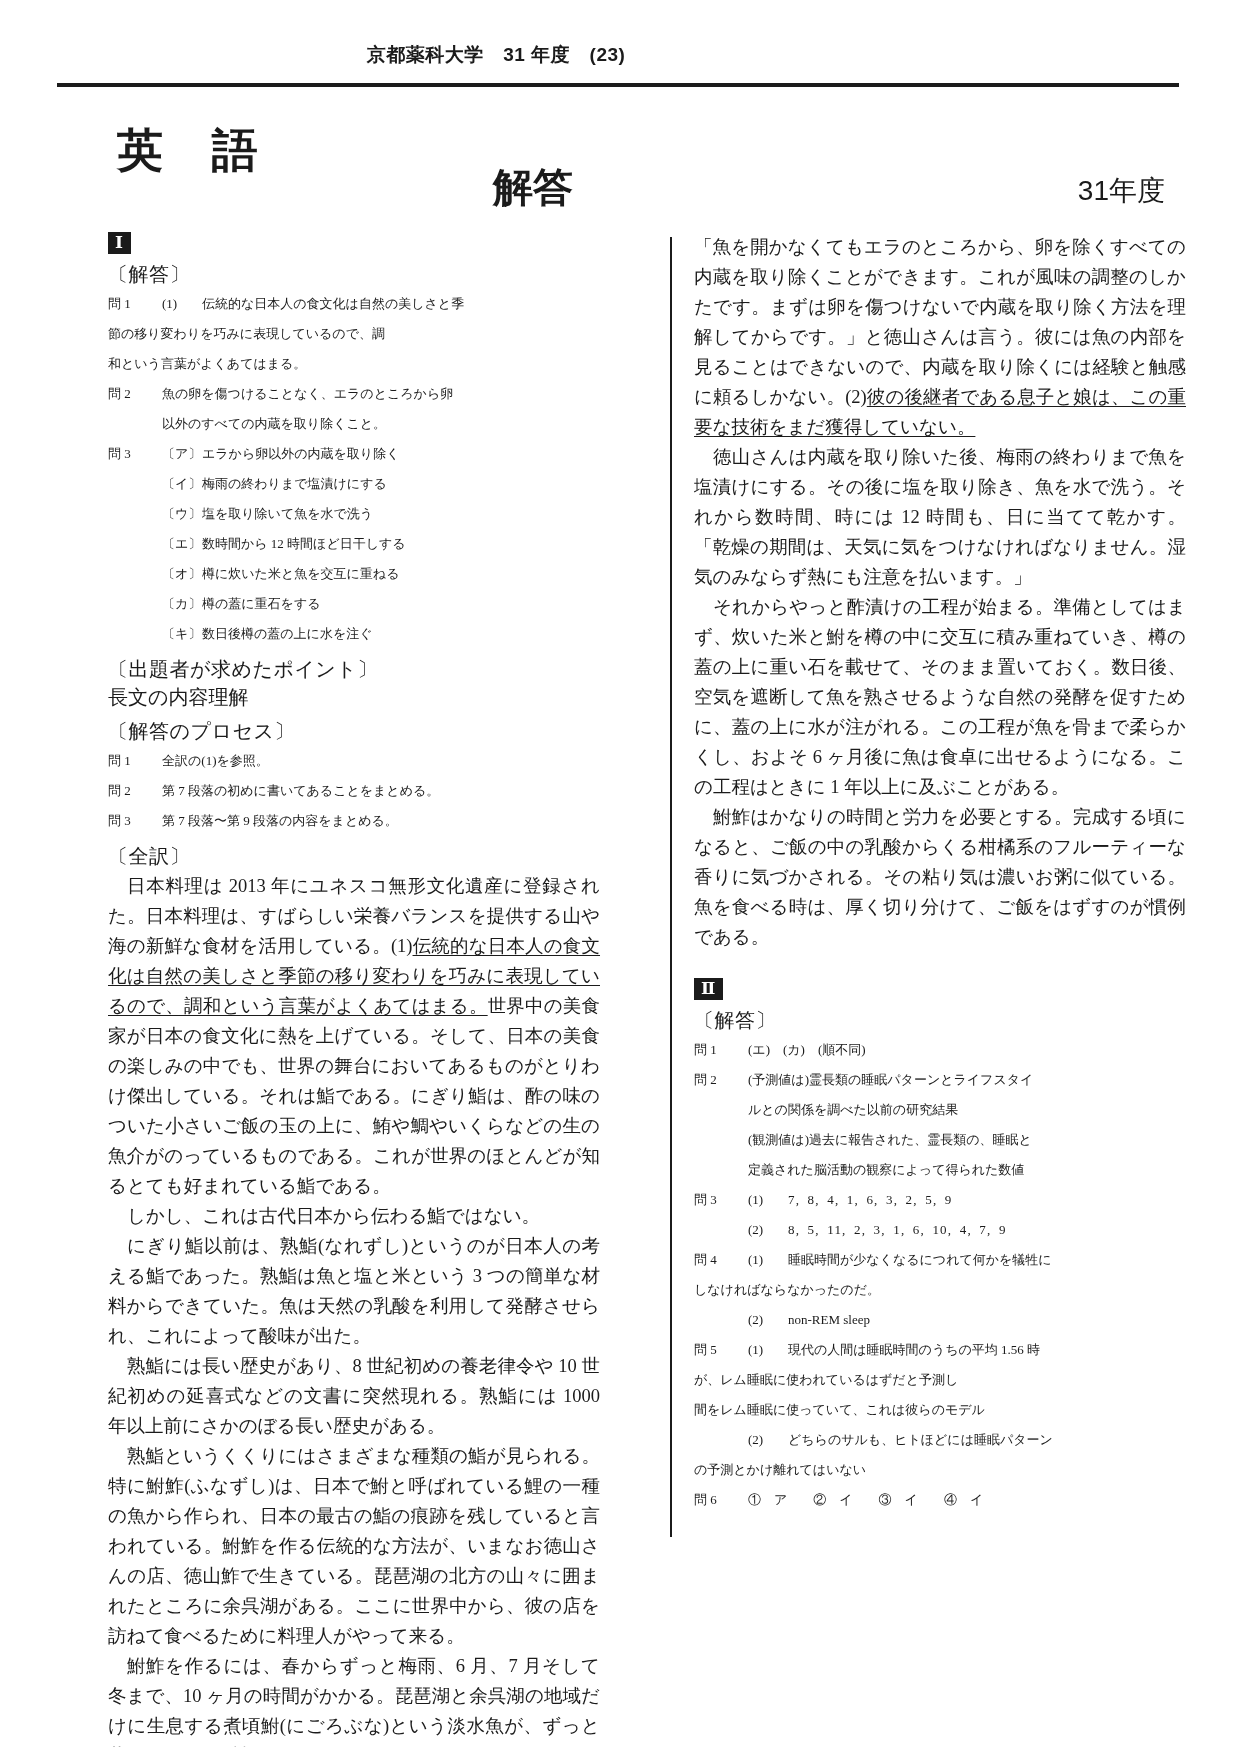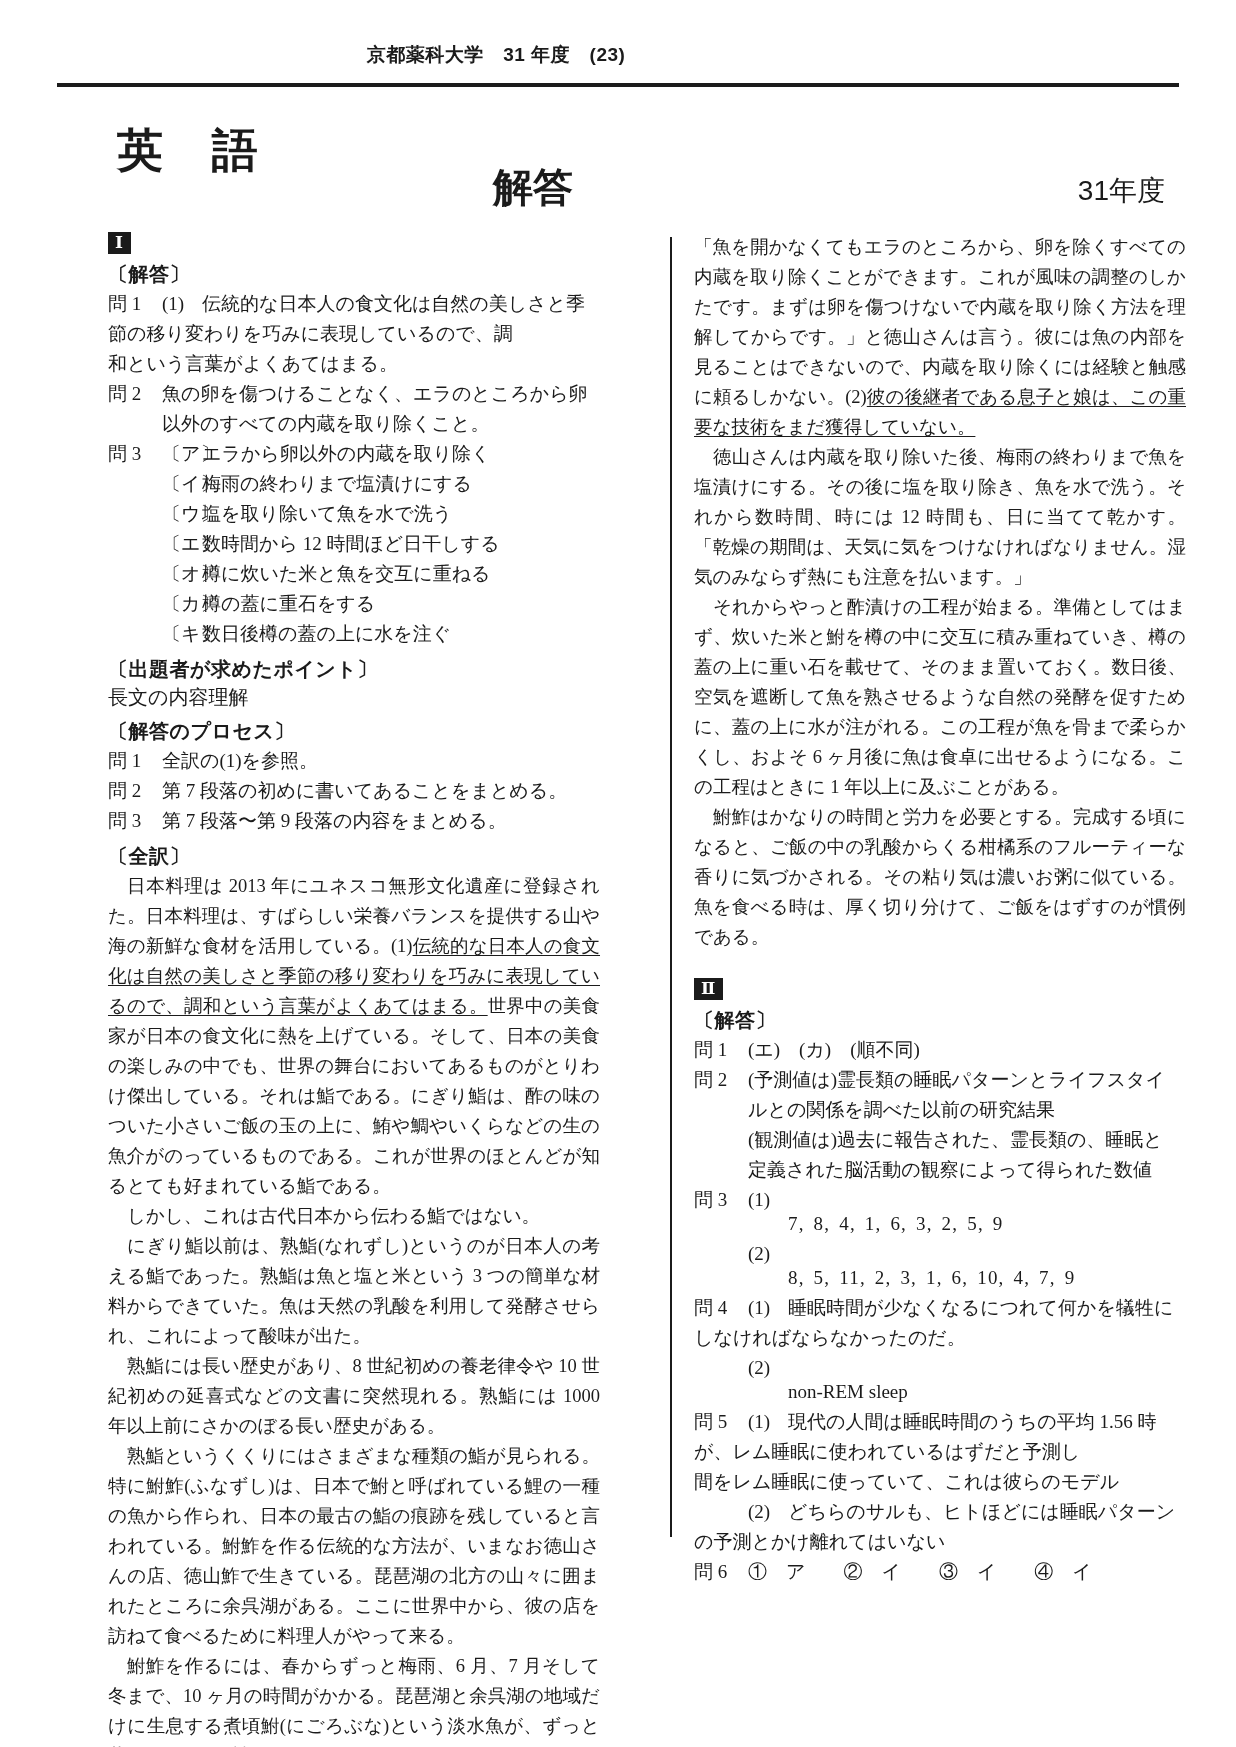--- a/index.html
+++ b/index.html
@@ -110,35 +110,35 @@
     font-family: "Liberation Serif", "DejaVu Serif", serif;
     font-weight: 700;
     font-size: 17px;
     line-height: 19px;
     padding: 1px 7px 2px 7px;
     letter-spacing: 1px;
   }
   .sec-head {
     margin: 7px 0 1px 0;
     font-size: 20px;
-    font-weight: 700;
+    font-weight: 400;
     font-family: "Liberation Sans", "DejaVu Sans", sans-serif;
     letter-spacing: 0.5px;
   }
   .plain-line {
     font-size: 20px;
     line-height: 27px;
     margin: 0;
   }
 
   
   .qrow {
     display: flex;
-    align-items: flex-start;
-    font-size: 19px;
+    align-items: center;
+    font-size: 13px;
     line-height: 30px;
   }
   .qlabel {
     flex: 0 0 auto;
     width: 54px;
     white-space: nowrap;
   }
   .qnum {
     flex: 0 0 auto;
     width: 40px;
@@ -147,21 +147,21 @@
   .qbody {
     flex: 1 1 auto;
     text-align: justify;
     text-justify: inter-character;
   }
   .qbody.nojust { text-align: left; }
   .sub-indent { margin-left: 54px; }
   .sub-indent2 { }
 
   .numseq { letter-spacing: 1.2px; word-spacing: 3px; }
-  .latin { font-family: "Liberation Serif", "DejaVu Serif", serif; margin-top: 24px; }
+  .latin { font-family: "Liberation Serif", "DejaVu Serif", serif; }
 
   
   .para {
     font-size: 18.5px;
     line-height: 30px;
     margin: 0;
     text-align: justify;
     text-justify: inter-character;
     text-indent: 19px;
   }

